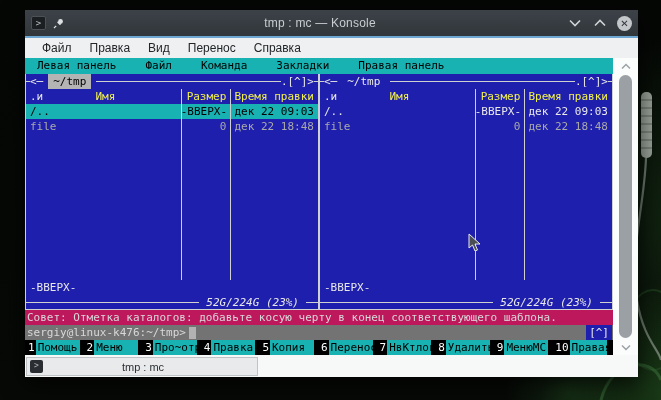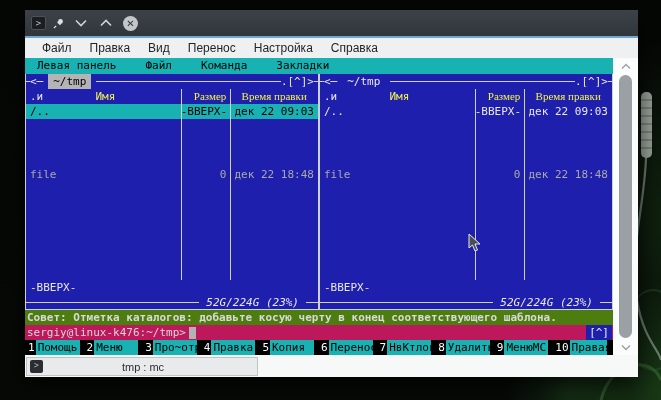--- a/index.html
+++ b/index.html
@@ -64,35 +64,35 @@
   .ppath { margin:0 5px; padding:0 5px; color:#e8e8e8; }
   .ppath.active { background:#b4b4b4; color:#000; }
   .panel-body { flex:1; position:relative; display:flex; flex-direction:column; min-height:0; }
   .vsep { position:absolute; top:0; bottom:15px; width:1px; background:#cfd0d2; z-index:1; }
   .vsep1 { left:53%; } .vsep2 { left:70%; }
   .prow { height:15px; flex:0 0 15px; display:flex; white-space:nowrap; }
   .c-name { width:53%; padding-left:4px; overflow:hidden; position:relative; }
   .c-size { width:17%; text-align:right; padding-right:4px; overflow:hidden; }
   .c-time { width:30%; text-align:center; overflow:hidden; }
   .phead .c-name { text-align:center; color:#f2f24e; }
-  .phead .c-size, .phead .c-time { color:#f2f24e;font-family:Liberation Serif, serif; }
+  .phead .c-size, .phead .c-time { color:#f2f24e; }
   .sortkey { position:absolute; left:4px; color:#e8e8e8; }
   .rowsel { background:#18b2b2; color:#000; }
-  .rowdim { color:#a9a9a9;margin-top:48px; }
+  .rowdim { color:#a9a9a9; }
   .rowup { color:#e8e8e8; }
   .fill { flex:1; }
   .mini { height:15px; flex:0 0 15px; padding-left:4px; color:#e8e8e8; white-space:nowrap; }
   .panel-bottom { height:14px; flex:0 0 14px; display:flex; align-items:center; white-space:nowrap;font-style:italic; }
   .panel-bottom .bline { border-top:1px solid #cfd0d2; height:0; }
   .panel-bottom .grow { flex:1; }
   .panel-bottom .short { width:12px; }
   .free { padding:0 7px; color:#e8e8e8; }
 
-  .hintline { height:15px; flex:0 0 15px; background:#4d7c0f; color:#d8d8d8; padding-left:2px; white-space:nowrap; overflow:hidden;font-weight:bold; }
-  .promptline { height:15px; flex:0 0 15px; background:#be185d; color:#d8d8d8; display:flex; align-items:center; padding-left:2px; }
+  .hintline { height:15px; flex:0 0 15px; background:#be185d; color:#d8d8d8; padding-left:2px; white-space:nowrap; overflow:hidden; }
+  .promptline { height:15px; flex:0 0 15px; background:#737373; color:#d8d8d8; display:flex; align-items:center; padding-left:2px; }
   .cursor { display:inline-block; width:7px; height:12px; background:#b2b2b2; margin-left:3px; }
   .prompt-spacer { flex:1; }
   .history-badge { background:#1f1fae; color:#e8e8e8; padding:0 3px; margin-right:1px; }
 
   .fkeys { height:15px; flex:0 0 15px; background:#000; display:flex; padding-left:2px; }
   .fk { flex:1; display:flex; min-width:0; }
   .fk-n { color:#fff; padding:0 1px; }
   .fk-l { flex:1; background:#18b2b2; color:#000; padding-left:2px; margin-right:6px; overflow:hidden; white-space:nowrap; }
 
   .vscroll { flex:0 0 25px; background:#fbfcfc; position:relative; }
@@ -134,20 +134,21 @@
 
     <div class="titlebar">
       <span class="app-mini-icon">&gt;</span>
       <span class="pin-icon">
         <svg width="12" height="12" viewBox="0 0 12 12">
           <circle cx="7.5" cy="4.5" r="2.4" fill="#dfe2e4"></circle>
           <rect x="4" y="5.4" width="4.4" height="1.6" rx="0.8" transform="rotate(45 6 6)" fill="#dfe2e4"></rect>
           <line x1="3.2" y1="8.8" x2="1" y2="11" stroke="#dfe2e4" stroke-width="1.2"></line>
         </svg>
       </span>
+      <span class="tb-title">tmp : mc — Konsole</span>
       <span class="tb-buttons">
         <span class="tb-btn">
           <svg width="12" height="8" viewBox="0 0 12 8">
               <polyline points="1,1.5 6,6.5 11,1.5" fill="none" stroke="#cfd3d6" stroke-width="1.6"></polyline>
             </svg>
         </span>
         <span class="tb-btn">
           <svg width="12" height="8" viewBox="0 0 12 8">
               <polyline points="1,6.5 6,1.5 11,6.5" fill="none" stroke="#cfd3d6" stroke-width="1.6"></polyline>
             </svg>
@@ -155,32 +156,32 @@
         <span class="close-circle">✕</span>
       </span>
     </div>
     <div class="accentline"></div>
 
     <div class="menubar">
       <span class="mitem">Файл</span>
       <span class="mitem">Правка</span>
       <span class="mitem">Вид</span>
       <span class="mitem">Перенос</span>
-      <span class="mitem">Настройка</span>
       <span class="mitem">Справка</span>
     </div>
 
     <div class="terminal">
       <div class="mc">
 
         <div class="mcmenu">
           <span class="mcitem">Левая панель</span>
           <span class="mcitem">Файл</span>
           <span class="mcitem">Команда</span>
           <span class="mcitem">Закладки</span>
+          <span class="mcitem">Правая панель</span>
         </div>
 
         <div class="panels">
 
           <div class="panel">
             <div class="panel-top">
               <span class="stub hline"></span>
               <span class="marker">&lt;─</span>
               <span class="ppath active">~/tmp</span>
               <span class="grow hline"></span>

